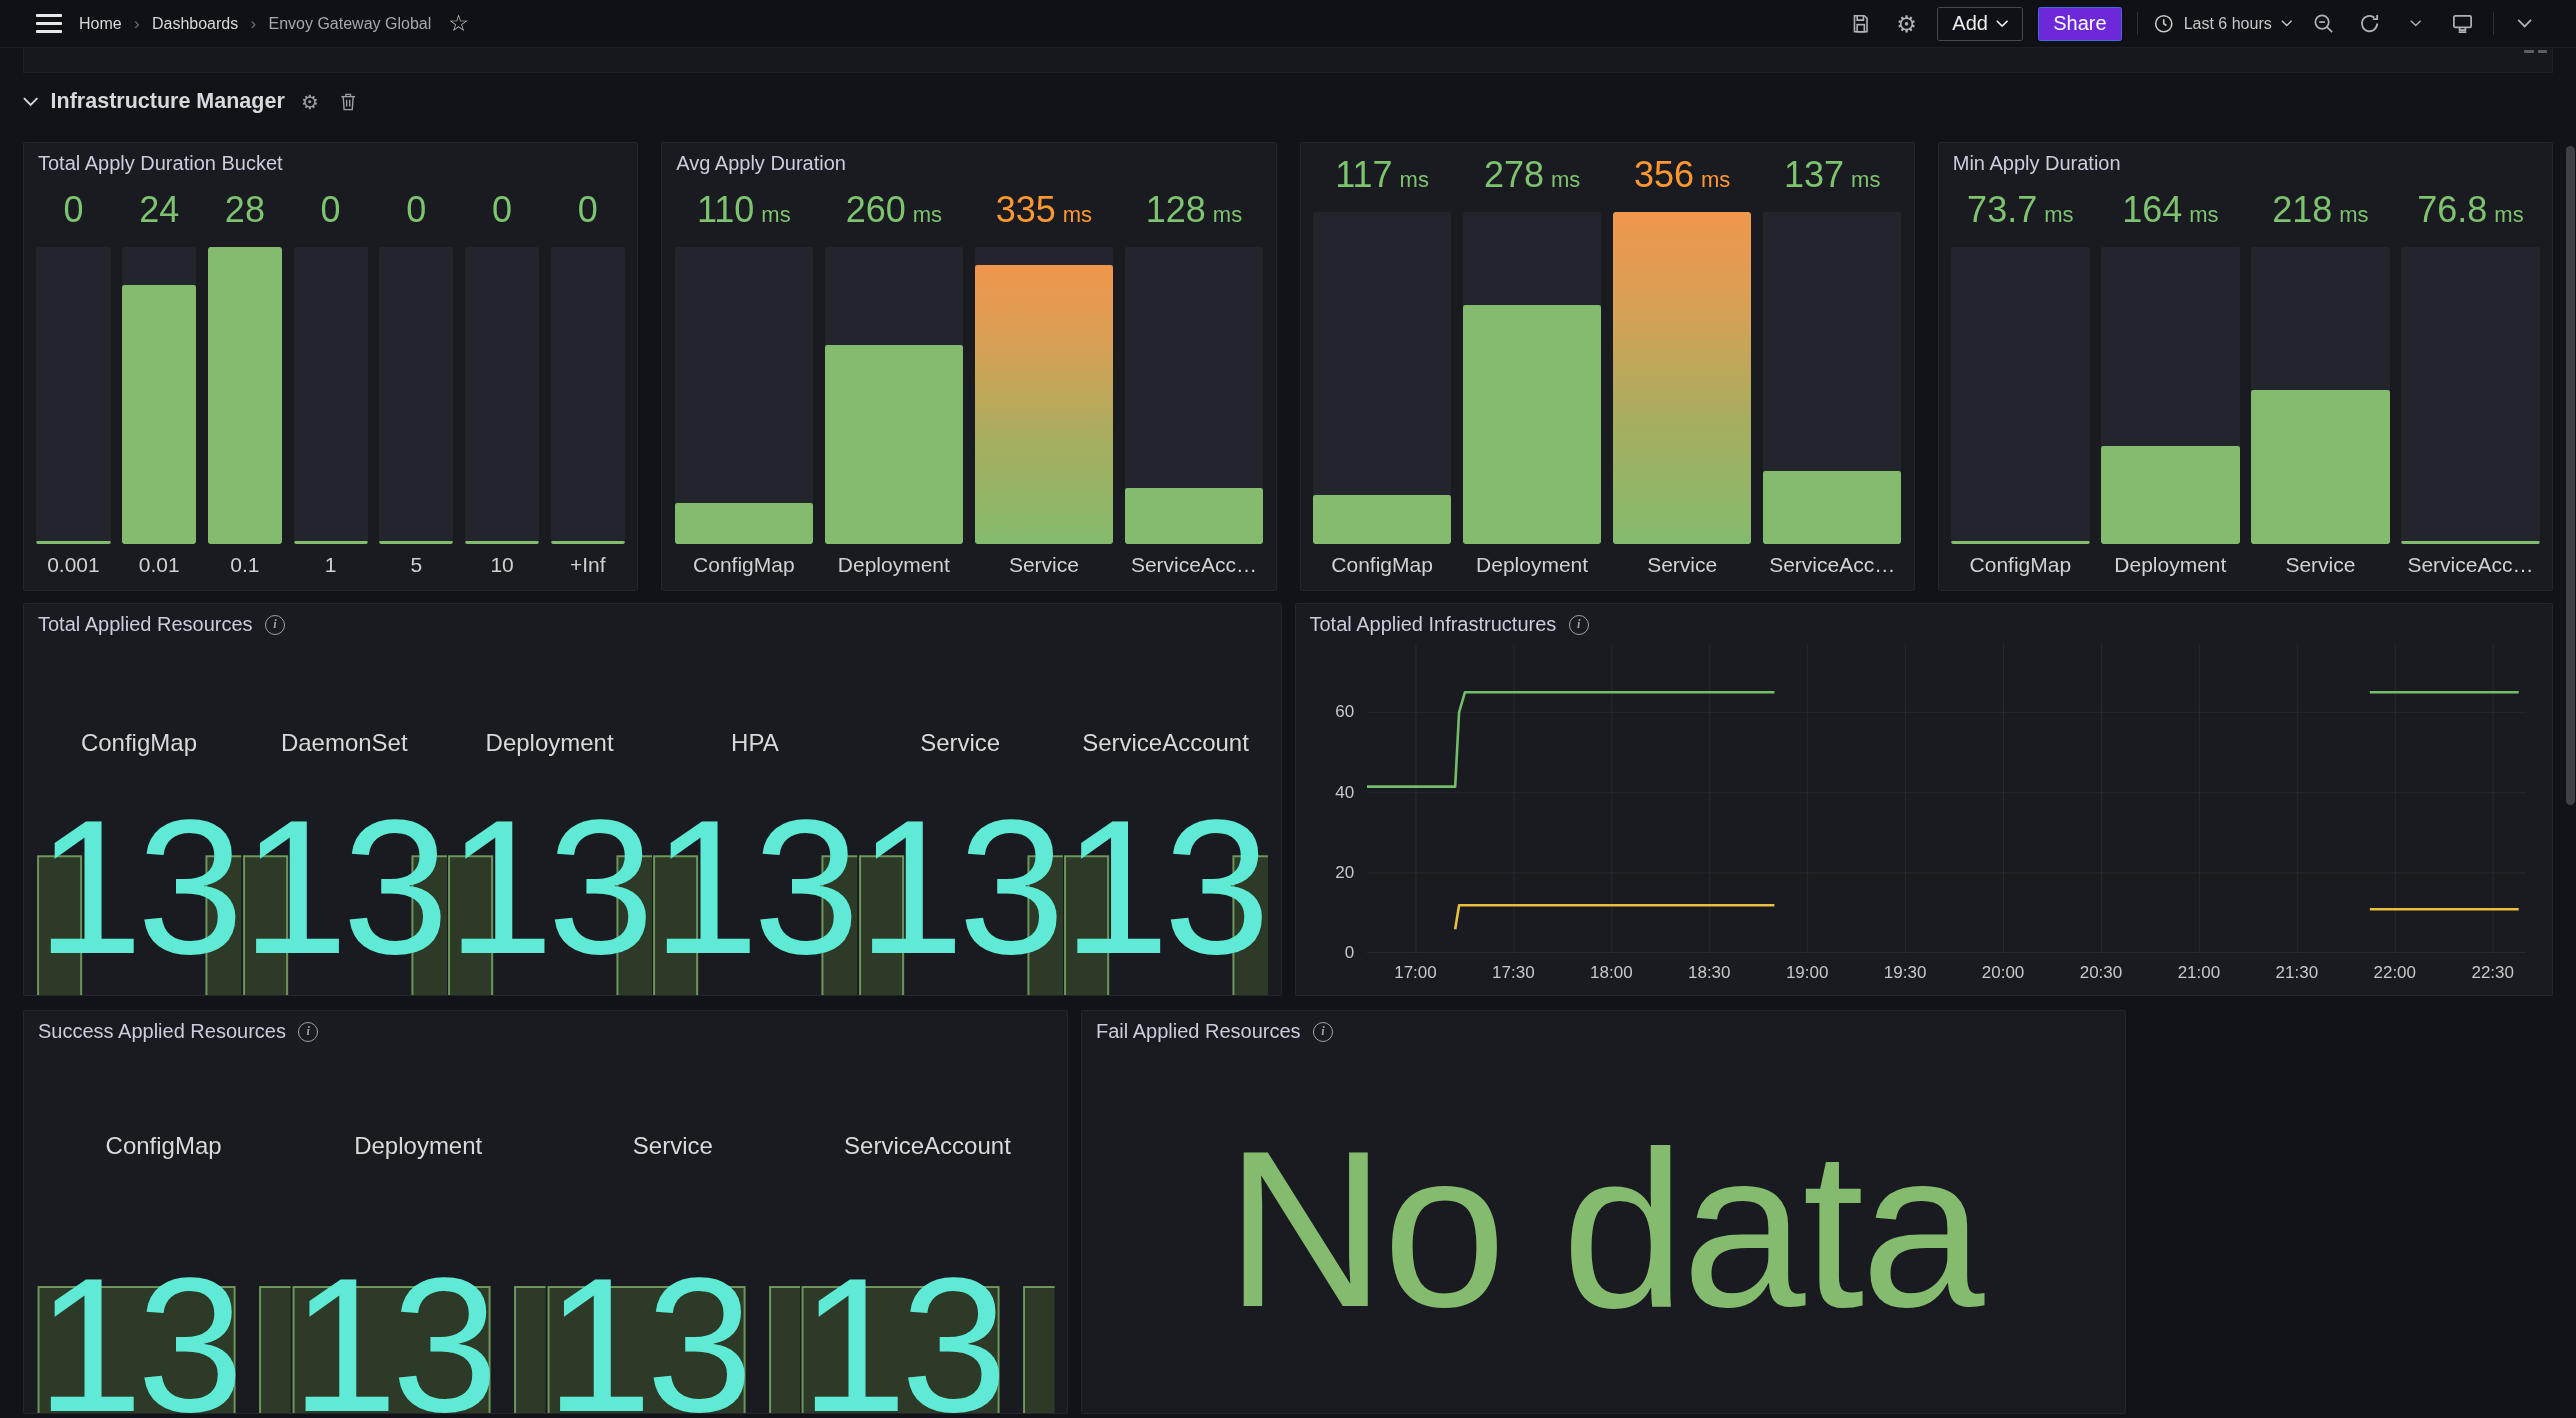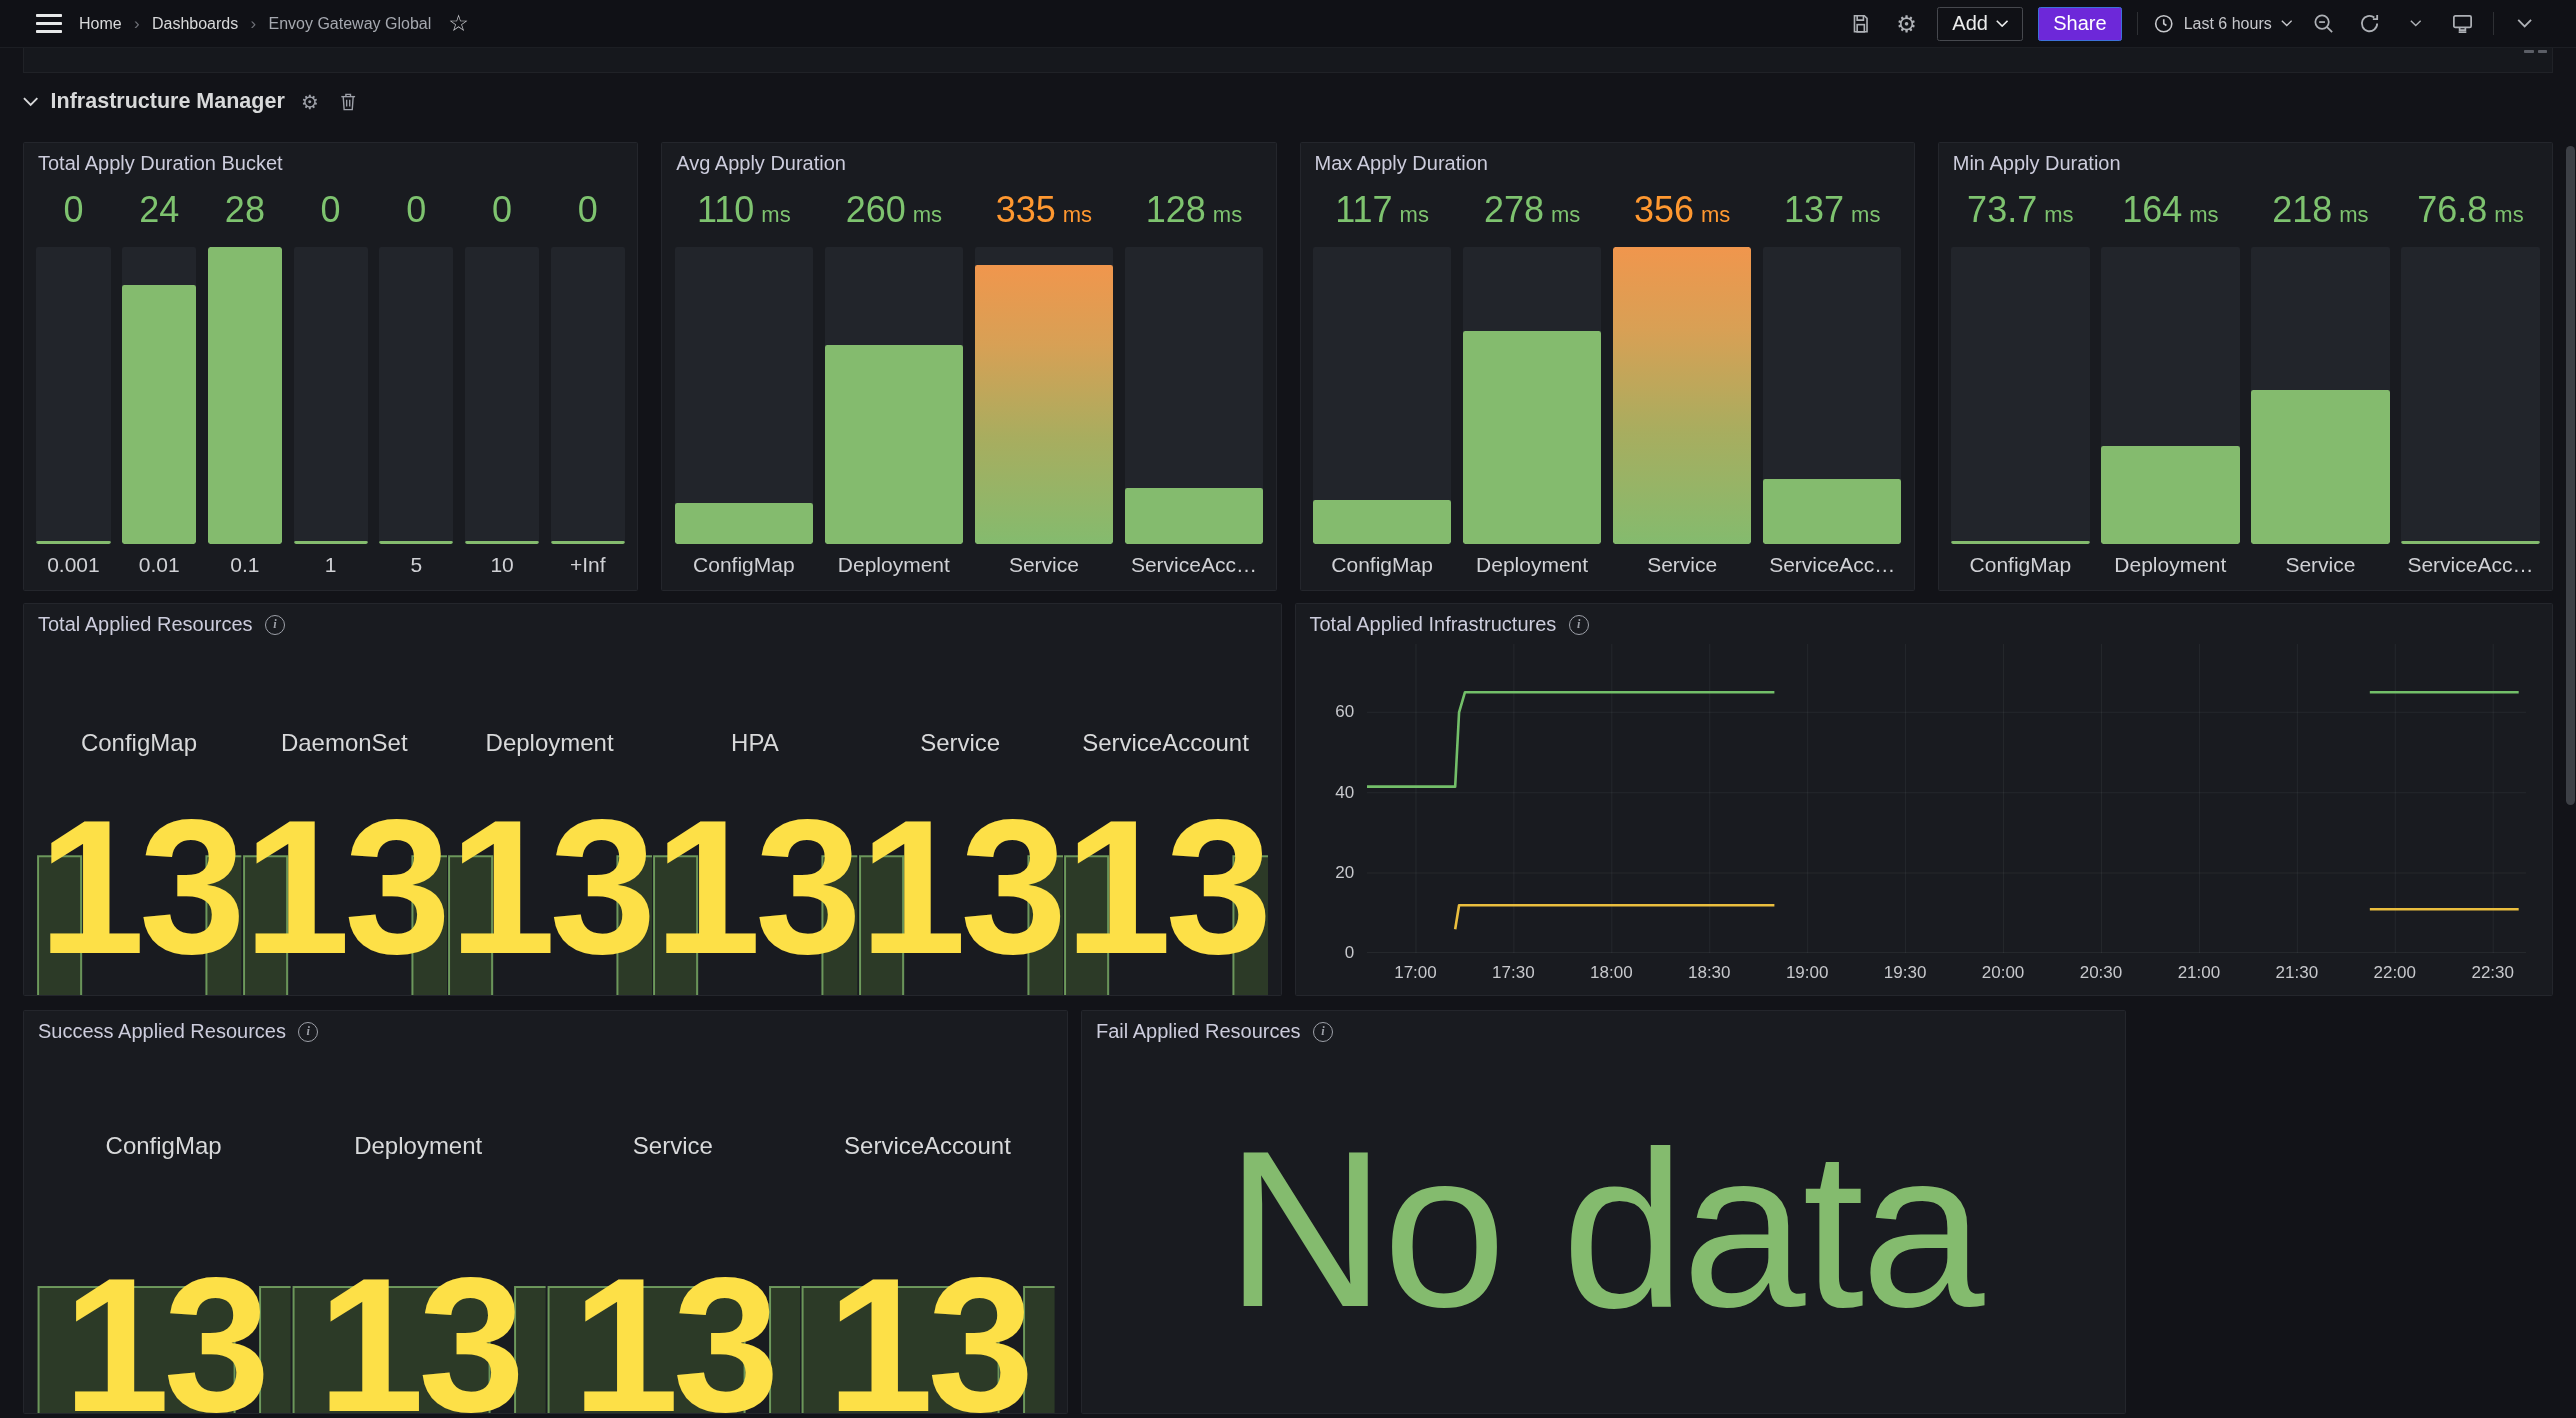--- a/index.html
+++ b/index.html
@@ -70,22 +70,22 @@
   .fill-green { background:#84bb6e; }
   .fill-gradient { background:linear-gradient(180deg,#f0964d 0%,#d8a055 28%,#a8ad5f 62%,#84bb6e 100%); }
   .bar-label { height:41px; display:flex; align-items:center; justify-content:center;
     font-size:21px; color:#d0d1d5; white-space:nowrap; overflow:hidden; }
 
   
   .stats { flex:1; display:flex; padding:0 12.3px; position:relative; }
   .stat-cell { flex:1; position:relative; min-width:0; }
   .stat-label { position:absolute; top:90px; left:0; right:0; text-align:center;
     font-size:24px; color:#d8d9da; }
-  .stat-value { position:absolute; bottom:26px; left:0; right:0; text-align:center;
-    font-size:192px; line-height:0.86; font-weight:700; color:#fde047; letter-spacing:-6.1px; z-index:2; }
+  .stat-value { position:absolute; bottom:26px; left:0; right:0; text-align:left;
+    font-size:192px; line-height:0.86; font-weight:400; color:#5eead4; letter-spacing:-6.1px; z-index:2; }
   .row3 .stat-label { top:86px; }
   .row3 .stat-value { bottom:-14px; }
   .spark { position:absolute; left:0; right:0; bottom:0; height:143px; z-index:1; }
   .row3 .spark { height:130px; }
   .spark svg { width:100%; height:100%; display:block; }
 
   
   .ts-body { flex:1; display:flex; flex-direction:column; padding:4.6px 26px 7.7px 14px; }
   .ts-chart { flex:1; display:flex; }
   .ts-ygutter { width:57px; position:relative; }
@@ -328,23 +328,20 @@
             <span class="suffix val-green">ms</span>
           </div>
           <div class="bar-track">
             <div class="bar-fill fill-green" style="height: 19%;"></div>
           </div>
           <div class="bar-label">ServiceAcc…</div>
         </div>
       </div>
   </section>
   <section class="panel">
-    <header class="panel-header">
-        <span class="panel-title">Max Apply Duration</span>
-      </header>
     <div class="bars">
         <div class="bar-col">
           <div class="bar-value">
             <span class="num val-green">117</span>
             <span class="suffix val-green">ms</span>
           </div>
           <div class="bar-track">
             <div class="bar-fill fill-green" style="height: 15%;"></div>
           </div>
           <div class="bar-label">ConfigMap</div>

